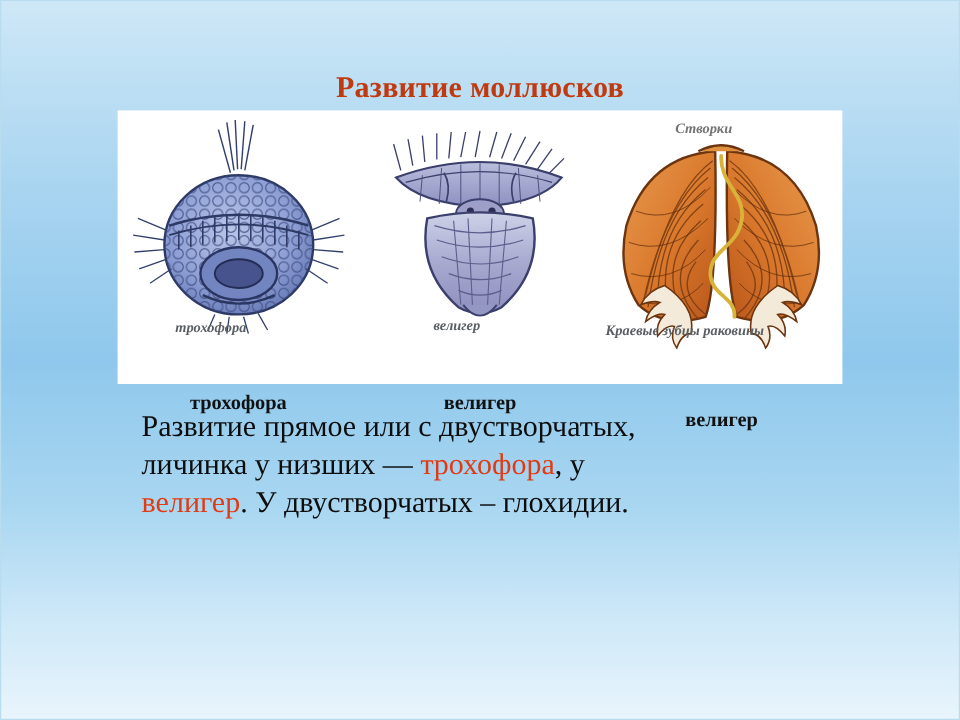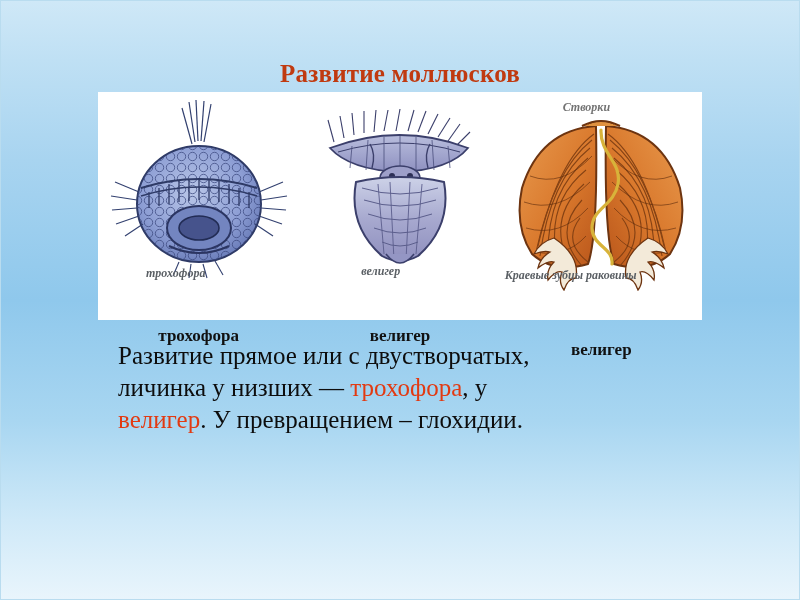--- a/index.html
+++ b/index.html
@@ -347,17 +347,17 @@
   </div>
 
   <div class="body-text">
     <div>
       <span>Развитие прямое или с двустворчатых,</span>
     </div>
     <div>
       <span>личинка у низших — </span><span class="hl">трохофора</span><span>, у</span>
     </div>
     <div>
-      <span class="hl">велигер</span><span>. У превращением – глохидии.</span>
+      <span class="hl">велигер</span><span>. У двустворчатых – глохидии.</span>
     </div>
   </div>
 
 </div>
 
 </body></html>

